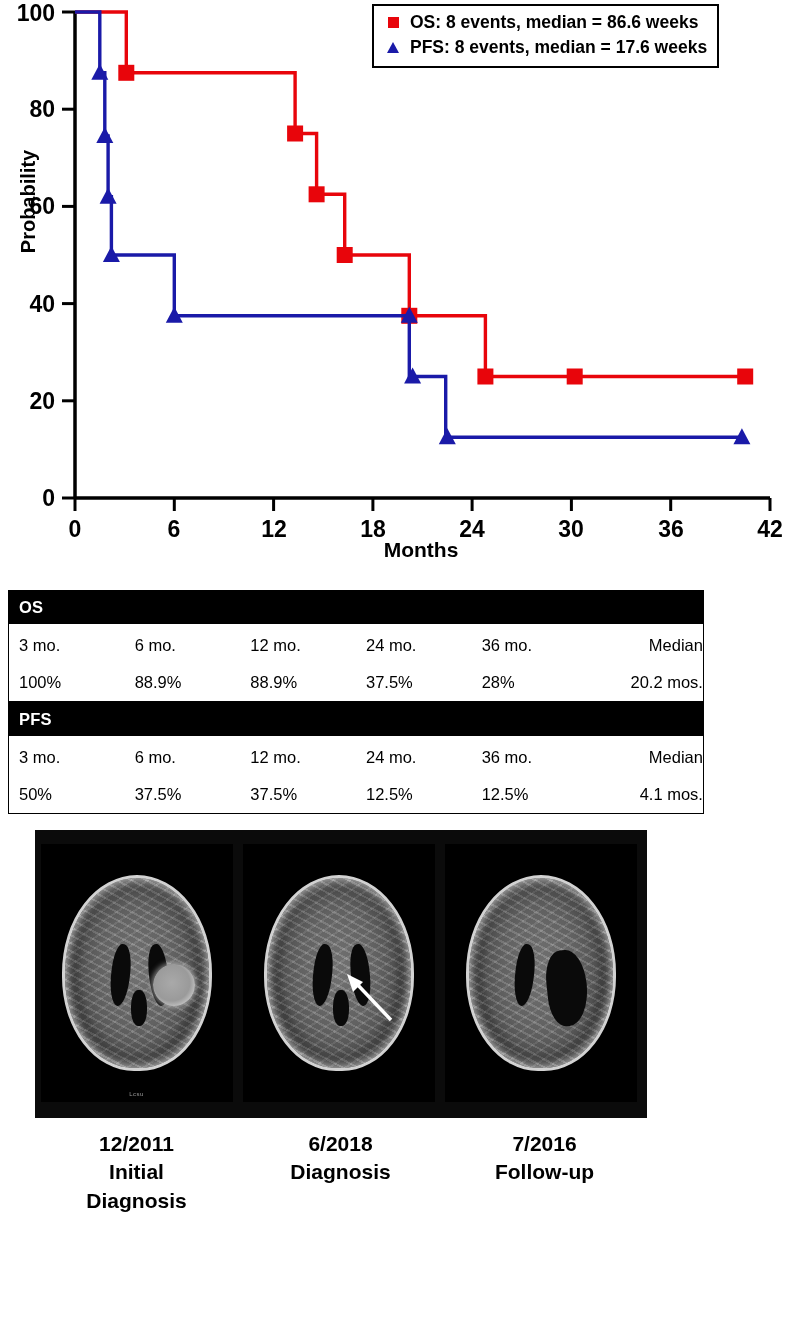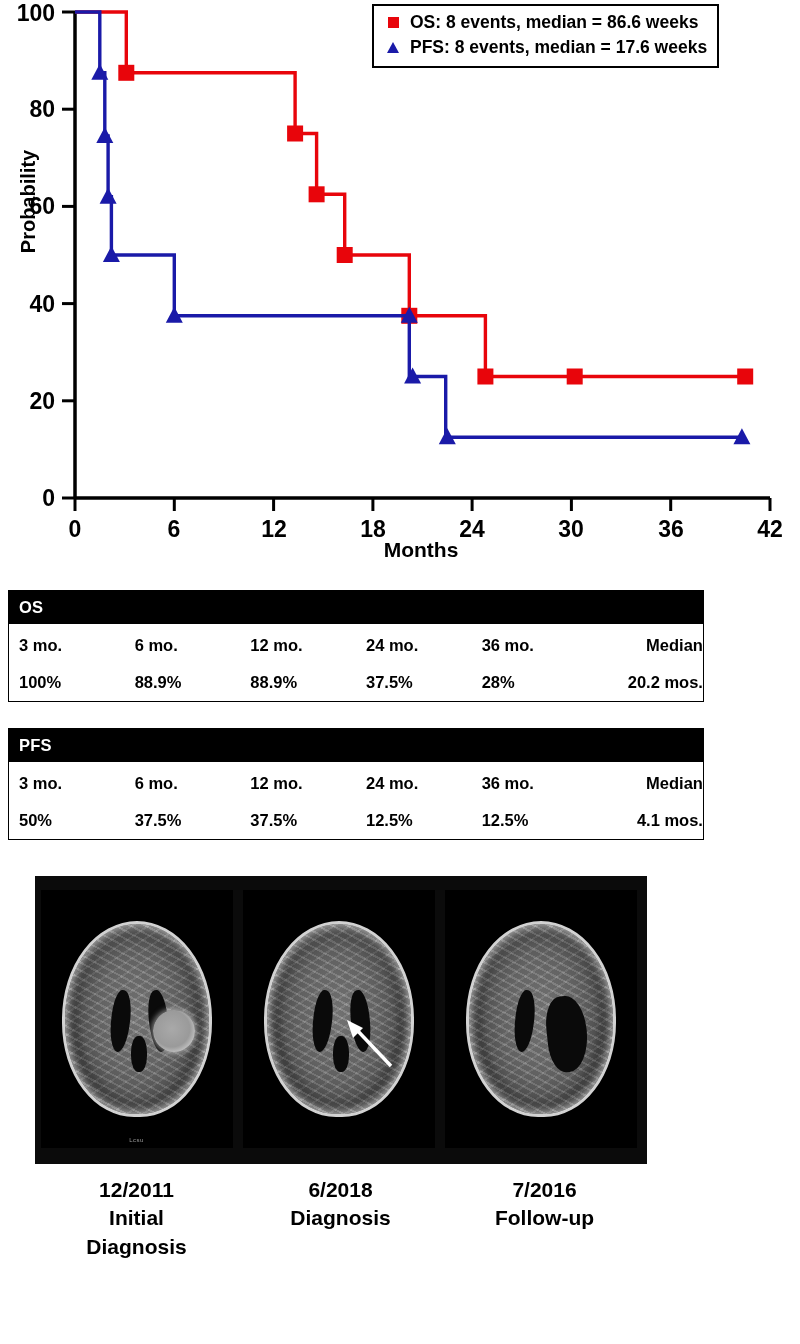--- a/index.html
+++ b/index.html
@@ -83,49 +83,49 @@
   }
 
   
   .table-block {
     width: 696px;
     margin: 0 auto 0 8px;
     border: 1.5px solid #000;
     box-sizing: border-box;
     background: #fff;
   }
-  .table-block.second { margin-top: 26px; }
+  .table-block.second { }
 
   .tbl-head {
     background: #000;
     color: #fff;
     font-size: 16.5px;
     font-weight: bold;
     padding: 7px 0 7px 10px;
     letter-spacing: .2px;
   }
   .tbl-row {
     display: flex;
     font-size: 16.5px;
-    font-weight: bold;
+    font-weight: normal;
     padding: 9px 0 9px 0;
   }
   .tbl-row.header-row { padding-top: 12px; }
   .tbl-cell {
     flex: 0 0 16.666%;
     padding-left: 10px;
     box-sizing: border-box;
   }
   .tbl-cell.last { text-align: right; padding-left: 14px; }
 
   
   .mri-wrap {
     position: relative;
     width: 681px;
-    margin-top: 36px;
+    margin-top: 16px;
   }
   .mri-strip {
     position: relative;
     width: 612px;
     height: 288px;
     margin: 0 auto;
     background: #0b0b0b;
   }
   .mri-cell {
     position: absolute;

